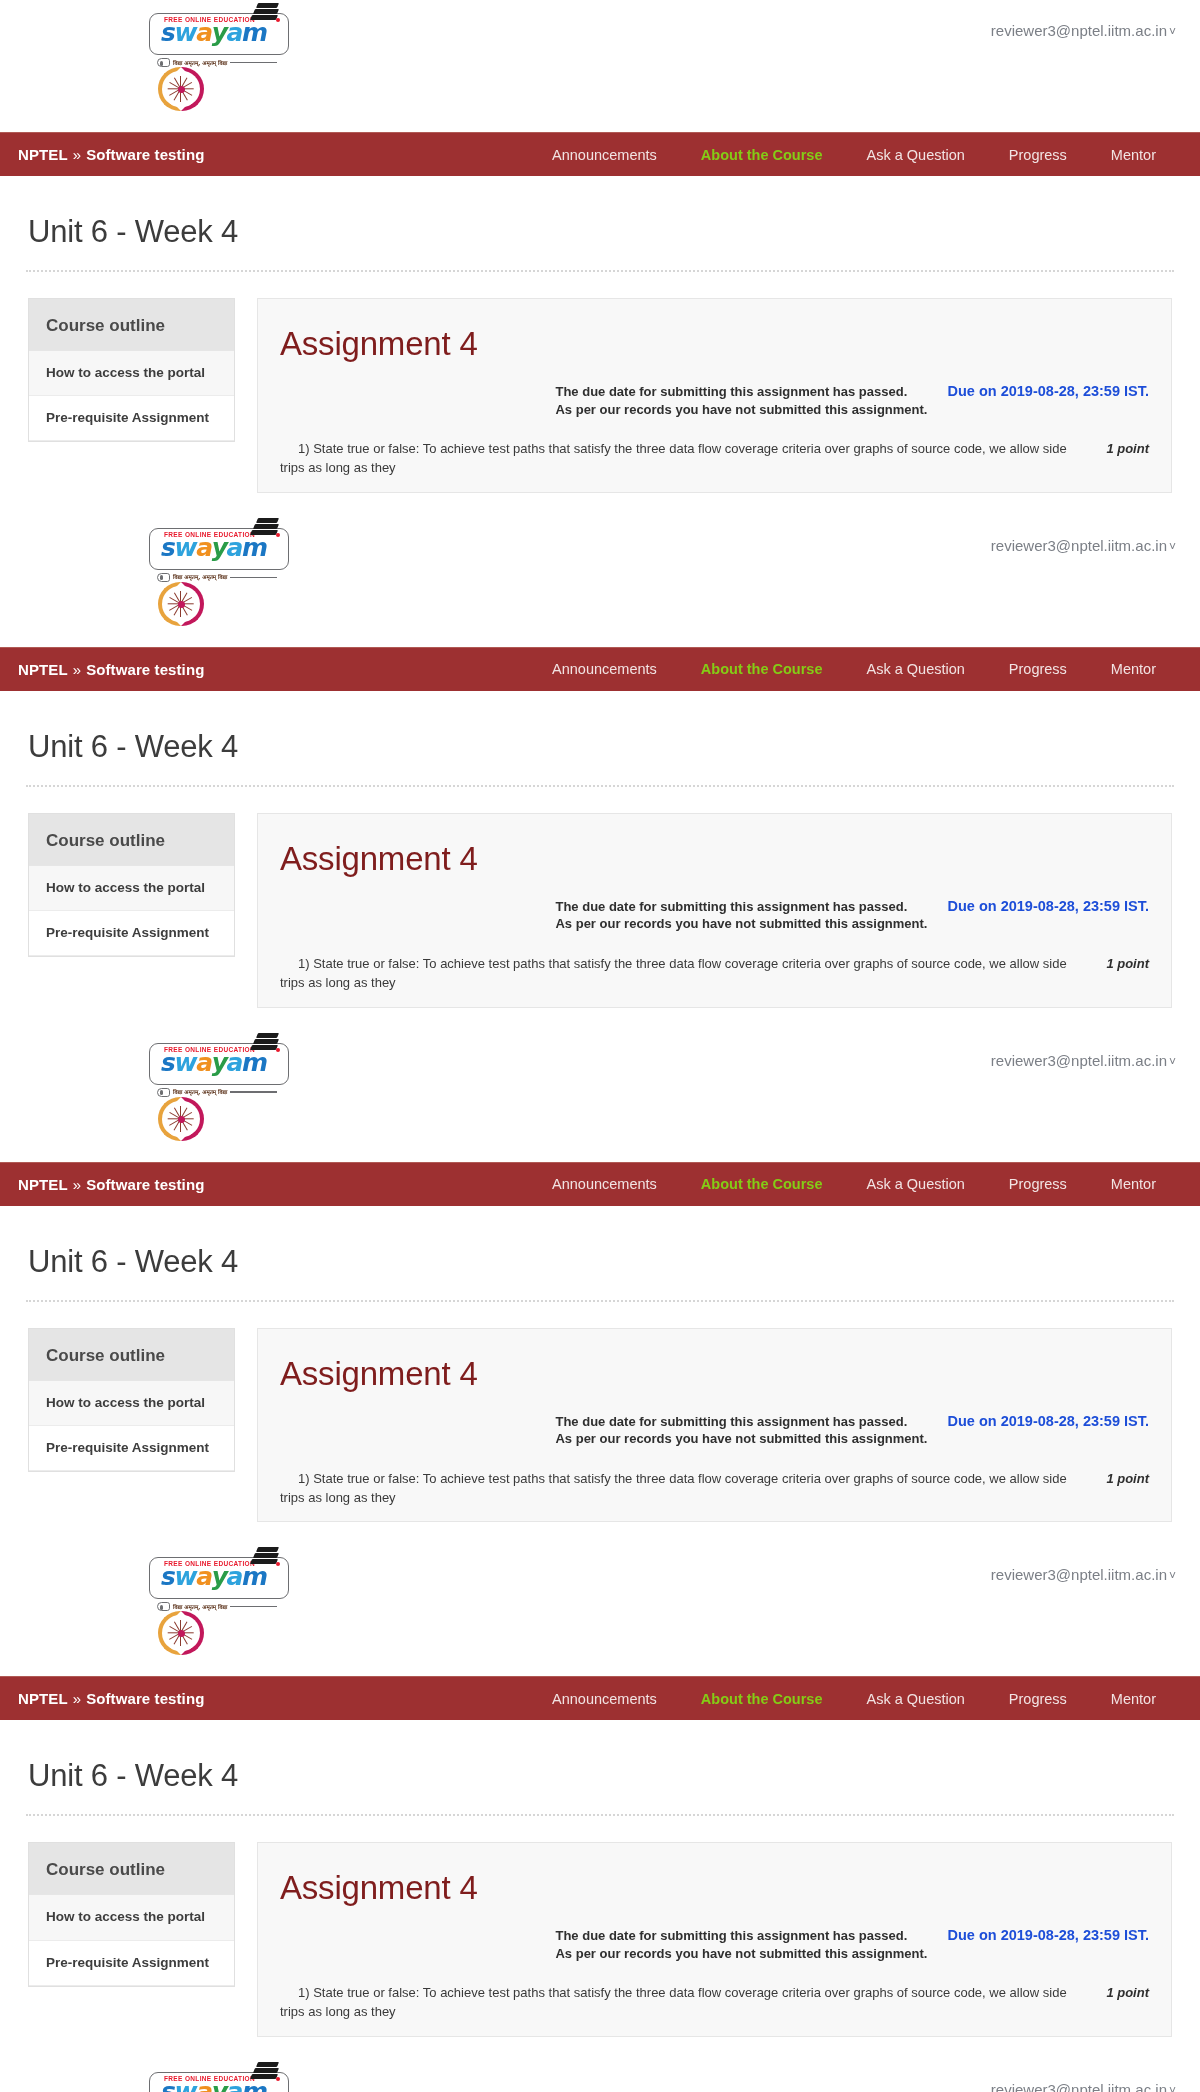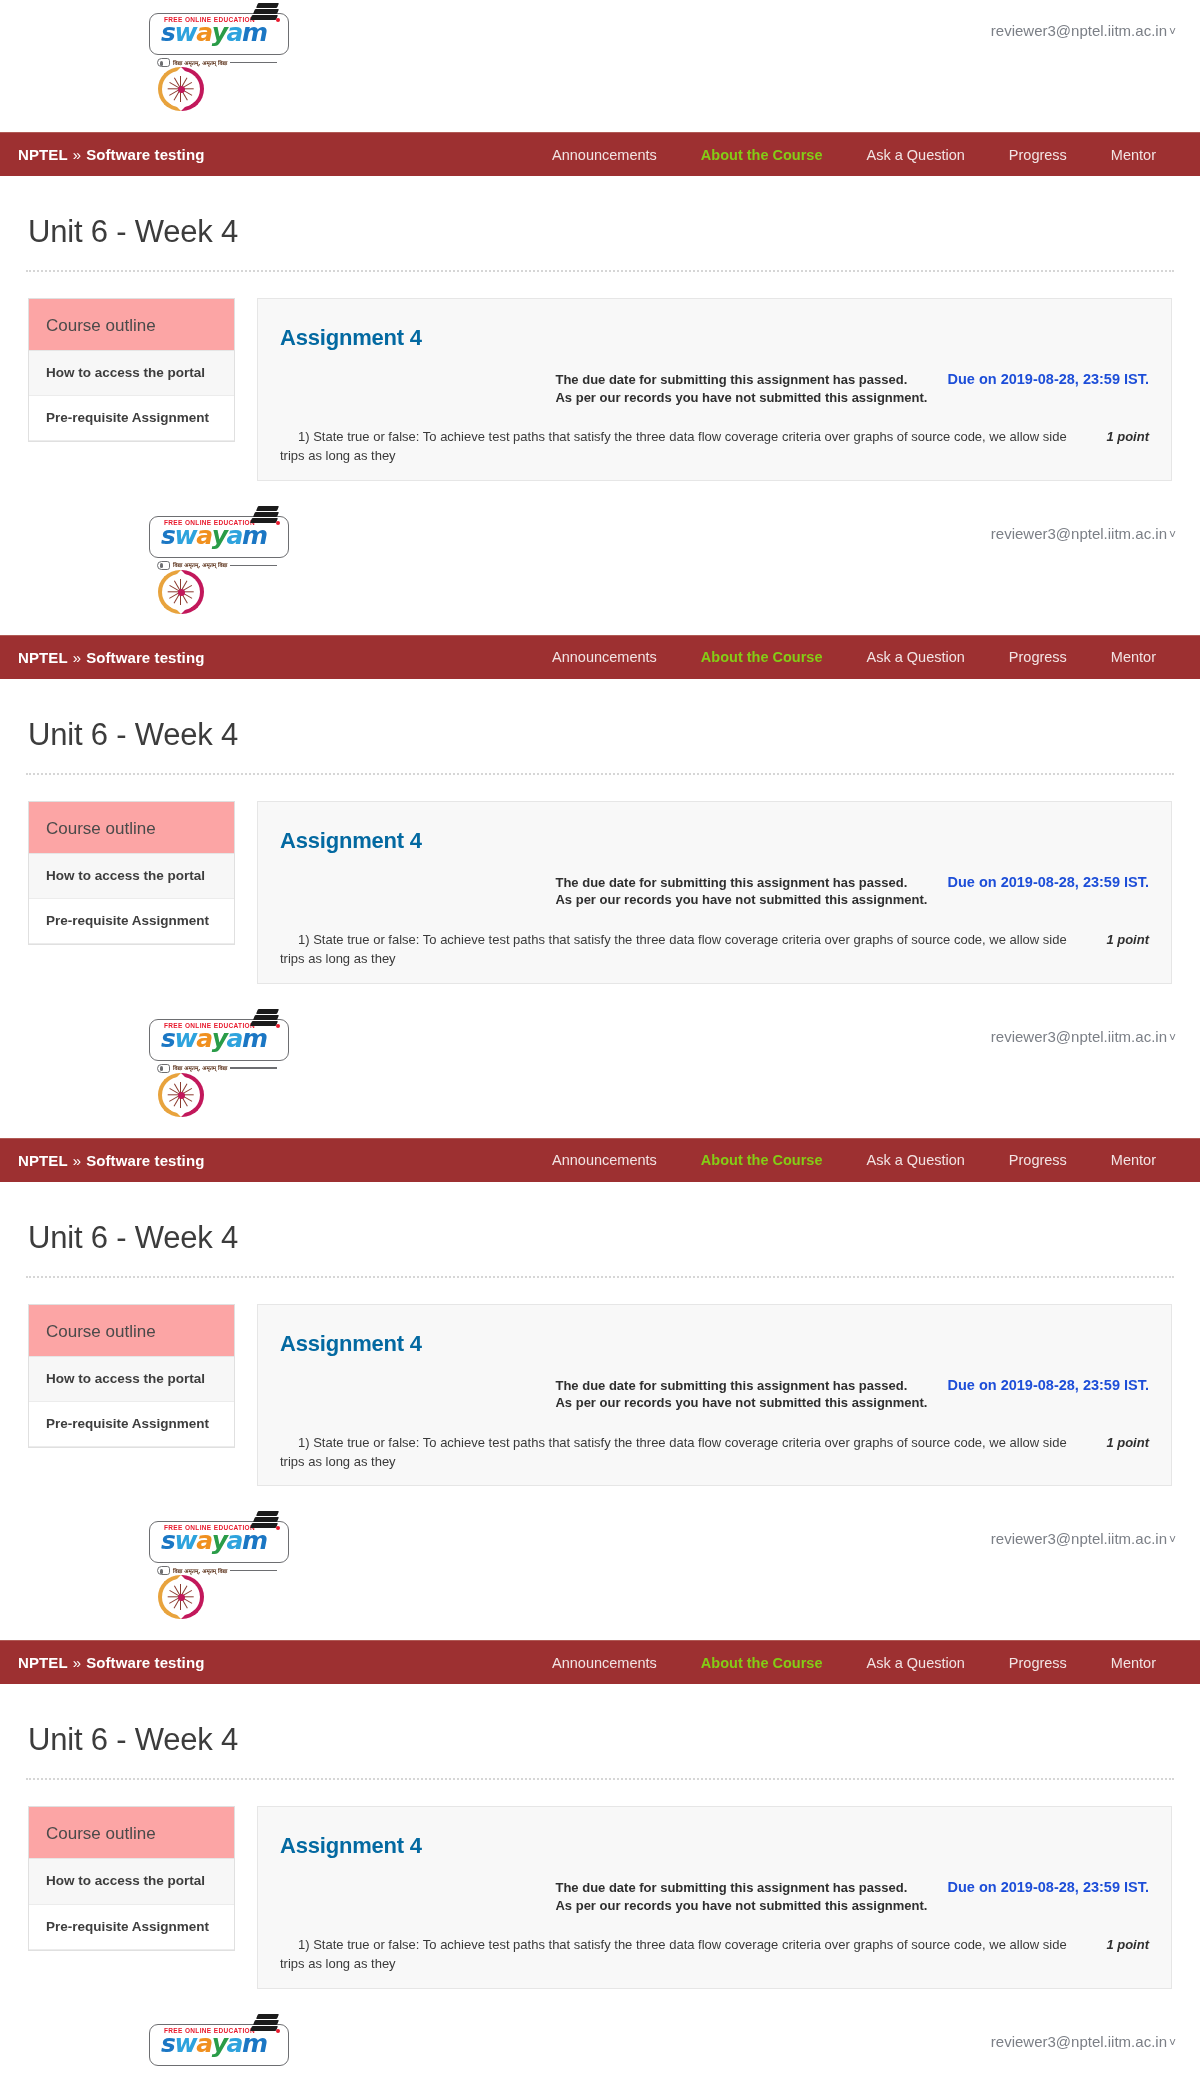--- a/index.html
+++ b/index.html
@@ -213,22 +213,23 @@
     width: 207px;
     flex: none;
     border: 1px solid #e0e0e0;
     background: #ffffff;
     margin-left: 2px;
   }
   .sidebar-head {
     padding: 17px 17px 14px 17px;
     font-size: 17px;
     color: #4a4a4a;
-    background: #fca5a5;
+    background: #e5e5e5;
     border-bottom: 1px solid #e6e6e6;
+    font-weight: bold;
   }
   .sidebar-item {
     padding: 13px 17px;
     font-size: 13.5px;
     font-weight: bold;
     color: #3d3d3d;
     line-height: 1.35;
     border-bottom: 1px solid #ececec;
     cursor: pointer;
   }
@@ -240,23 +241,23 @@
     flex: 1;
     margin-left: 22px;
     margin-right: 2px;
     background: #f8f8f8;
     border: 1px solid #e6e6e6;
     padding: 18px 22px 0 22px;
     min-height: 170px;
     overflow: hidden;
   }
   .assignment-title {
-    font-size: 22px;
-    color: #0369a1;
-    font-weight: bold;
+    font-size: 33px;
+    color: #7f1d1d;
+    font-weight: normal;
     margin: 8px 0 0 0;
     letter-spacing: -.2px;
   }
   .status-row {
     display: flex;
     justify-content: flex-end;
     align-items: flex-start;
     margin-top: 20px;
   }
   .status-left { font-size: 13px; font-weight: bold; color: #2f2f2f; line-height: 1.35; }

